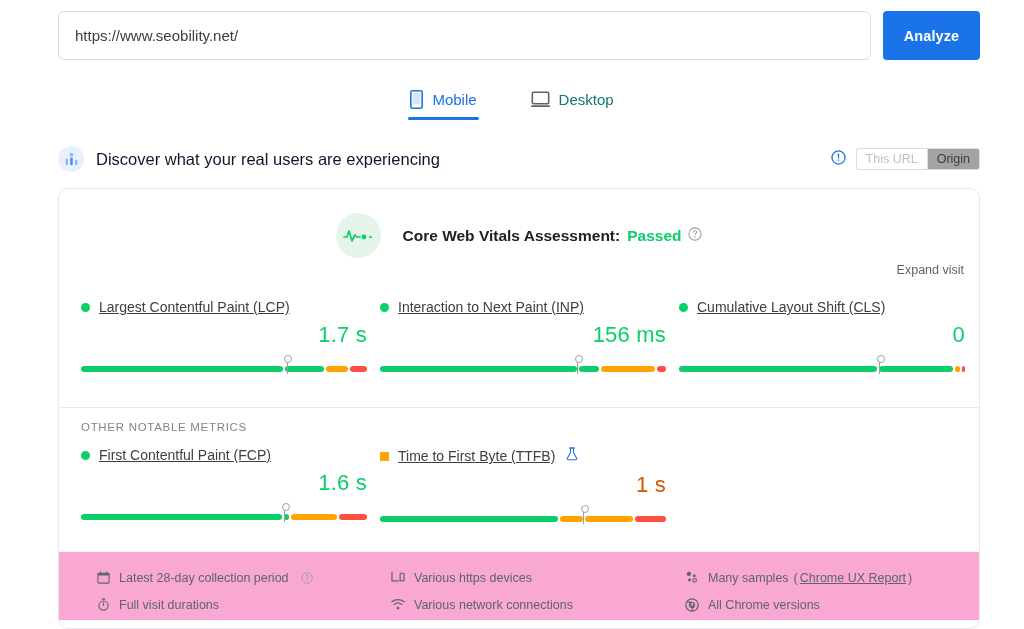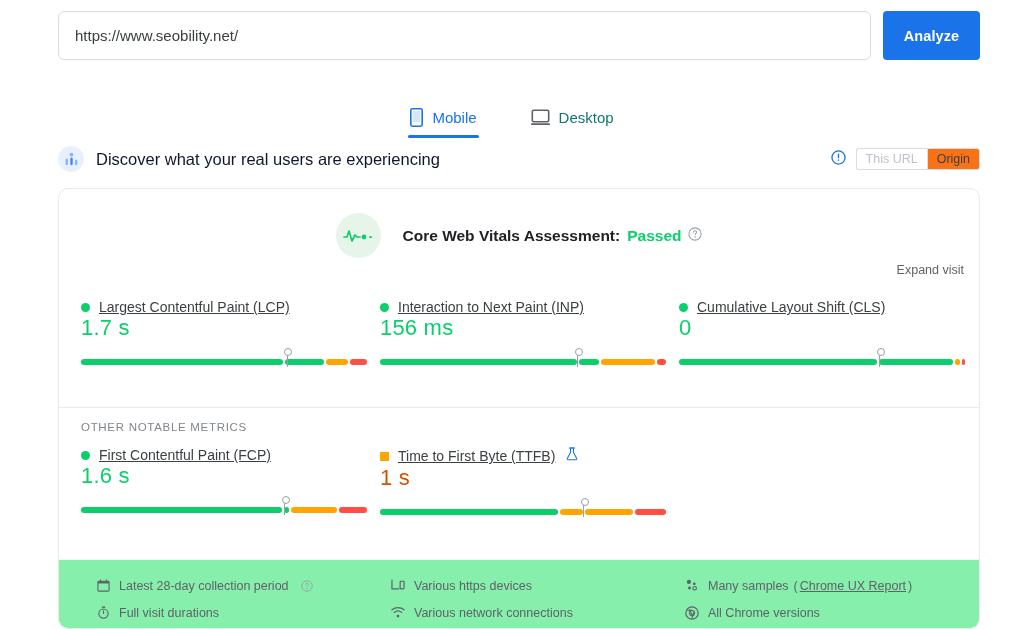--- a/index.html
+++ b/index.html
@@ -36,21 +36,21 @@
     border-radius: 4px;
     font-family: "Liberation Sans", sans-serif;
     font-size: 14.5px;
     font-weight: bold;
     cursor: pointer;
     letter-spacing: .1px;
   }
 
   
   .tabs {
-    position: absolute; left: 0; top: 100px; width: 1024px;
+    position: absolute; left: 0; top: 82px; width: 1024px;
     display: flex; justify-content: center; gap: 30px;
   }
   .tab {
     display: flex; align-items: center; gap: 9px;
     padding: 8px 12px 11px 12px;
     font-size: 15px;
     color: #0f766e;
     cursor: pointer;
     position: relative;
   }
@@ -90,21 +90,21 @@
     padding: 0 9px;
     border: 1px solid #dadce0;
     font-size: 12.5px;
     background: #fff;
     cursor: pointer;
     color: #3c4043;
   }
   .seg:first-child { border-radius: 3px 0 0 3px; border-right: none; text-align: right; }
   .seg:last-child  { border-radius: 0 3px 3px 0; }
   .seg.disabled { color: #bdc1c6; cursor: default; }
-  .seg.selected { background: #f97316; color: #3c4043; }
+  .seg.selected { background: #a3a3a3; color: #3c4043; }
 
   
   .card {
     position: absolute; left: 58px; top: 188px;
     width: 922px; height: 441px;
     border: 1px solid #e8eaed;
     border-radius: 10px;
     background: #fff;
     overflow: hidden;
   }
@@ -155,23 +155,24 @@
   .metric-name {
     font-size: 14px;
     color: #3c4043;
     text-decoration: underline;
     cursor: pointer;
     white-space: nowrap;
   }
   .flask { cursor: pointer; display:block; margin-left:2px; }
 
   .metric-value {
-    text-align: left;
+    text-align: right;
     width: 286px;
     font-size: 22px;
+    margin-top: 7px;
     letter-spacing: .2px;
   }
   .metric-value.good { color: #0cce6b; }
   .metric-value.avg  { color: #d35400; }
 
   
   .bar-wrap { position: relative; width: 286px; margin-top: 12px; height: 14px; }
   .bar {
     position: absolute; left: 0; top: 6px;
     width: 100%; height: 6px;
@@ -200,23 +201,23 @@
   }
   .section-label {
     position: absolute; left: 22px; top: 232px;
     font-size: 11.5px;
     letter-spacing: .7px;
     color: #80868b;
   }
 
   
   .card-footer {
-    position: absolute; left: 0; right: 0; bottom: 0;
+    position: absolute; left: 0; right: 0; bottom: 8px;
     height: 69px;
-    background: #86efac;
+    background: #f9a8d4;
     border-top: 1px solid #f1f3f4;
     display: flex;
     padding: 12px 0 0 38px;
   }
   .foot-col { width: 300px; }
   .foot-col.c2 { width: 300px; }
   .foot-item {
     display: flex; align-items: center; gap: 9px;
     font-size: 12.5px;
     color: #5f6368;

